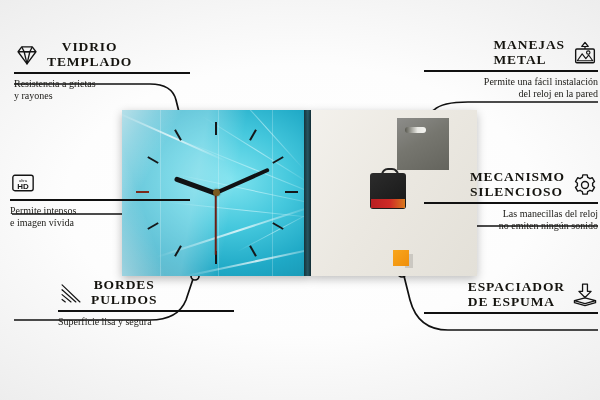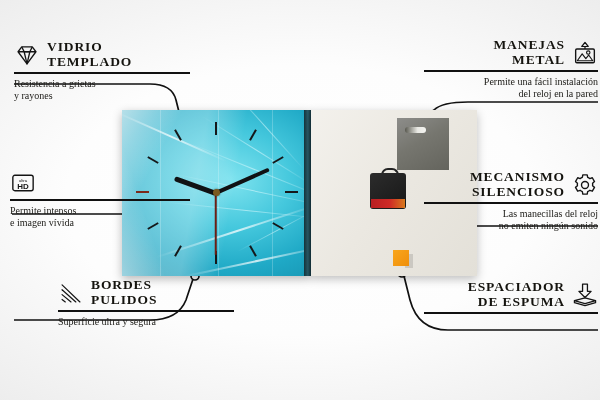--- a/index.html
+++ b/index.html
@@ -79,22 +79,22 @@
 
   
   .callout{position:absolute;}
   .head{display:flex;align-items:center;gap:7px;}
   .head.right{justify-content:flex-end;}
   .title{
     font-family:"Liberation Serif", serif;
     font-size:13.5px;line-height:14.5px;font-weight:700;color:#15140f;
     letter-spacing:.9px;text-transform:uppercase;white-space:pre-line;
   }
-  .callout.left .title{text-align:left;}
-  .callout.right .title{text-align:right;}
+  .callout.left .title{text-align:center;}
+  .callout.right .title{text-align:left;}
   .rule{height:2px;background:#111;margin-top:3px;}
   .desc{
     font-family:"Liberation Serif", serif;
     font-size:10px;line-height:11.5px;color:#1b1a16;margin-top:4px;white-space:pre-line;
   }
   .callout.right .desc{text-align:right;}
   .ico{width:26px;height:26px;flex:0 0 26px;display:block;}
 
   
   #c-glass{left:14px;top:40px;width:176px;}
@@ -213,21 +213,21 @@
           <line x1="5" y1="6" x2="27" y2="27"></line>
           <line x1="5" y1="12" x2="22" y2="27"></line>
           <line x1="5" y1="18" x2="16" y2="27"></line>
           <line x1="5" y1="24" x2="9" y2="27"></line>
         </g>
       </svg>
       <div class="title">BORDES
 PULIDOS</div>
     </div>
     <div class="rule"></div>
-    <div class="desc">Superficie ultra y segura</div>
+    <div class="desc">Superficie lisa y segura</div>
   </div>
 
   <div class="callout right" id="c-hooks">
     <div class="head right">
       <div class="title">MANEJAS
 METAL</div>
       <svg class="ico" viewBox="0 0 32 32">
         <path d="M16,3 L20,8 L12,8 Z" fill="none" stroke="#141414" stroke-width="1.5" stroke-linejoin="round"></path>
         <line x1="16" y1="8" x2="16" y2="11" stroke="#141414" stroke-width="1.5"></line>
         <rect x="4.5" y="11" width="23" height="17" rx="1.5" fill="none" stroke="#141414" stroke-width="1.7"></rect>

